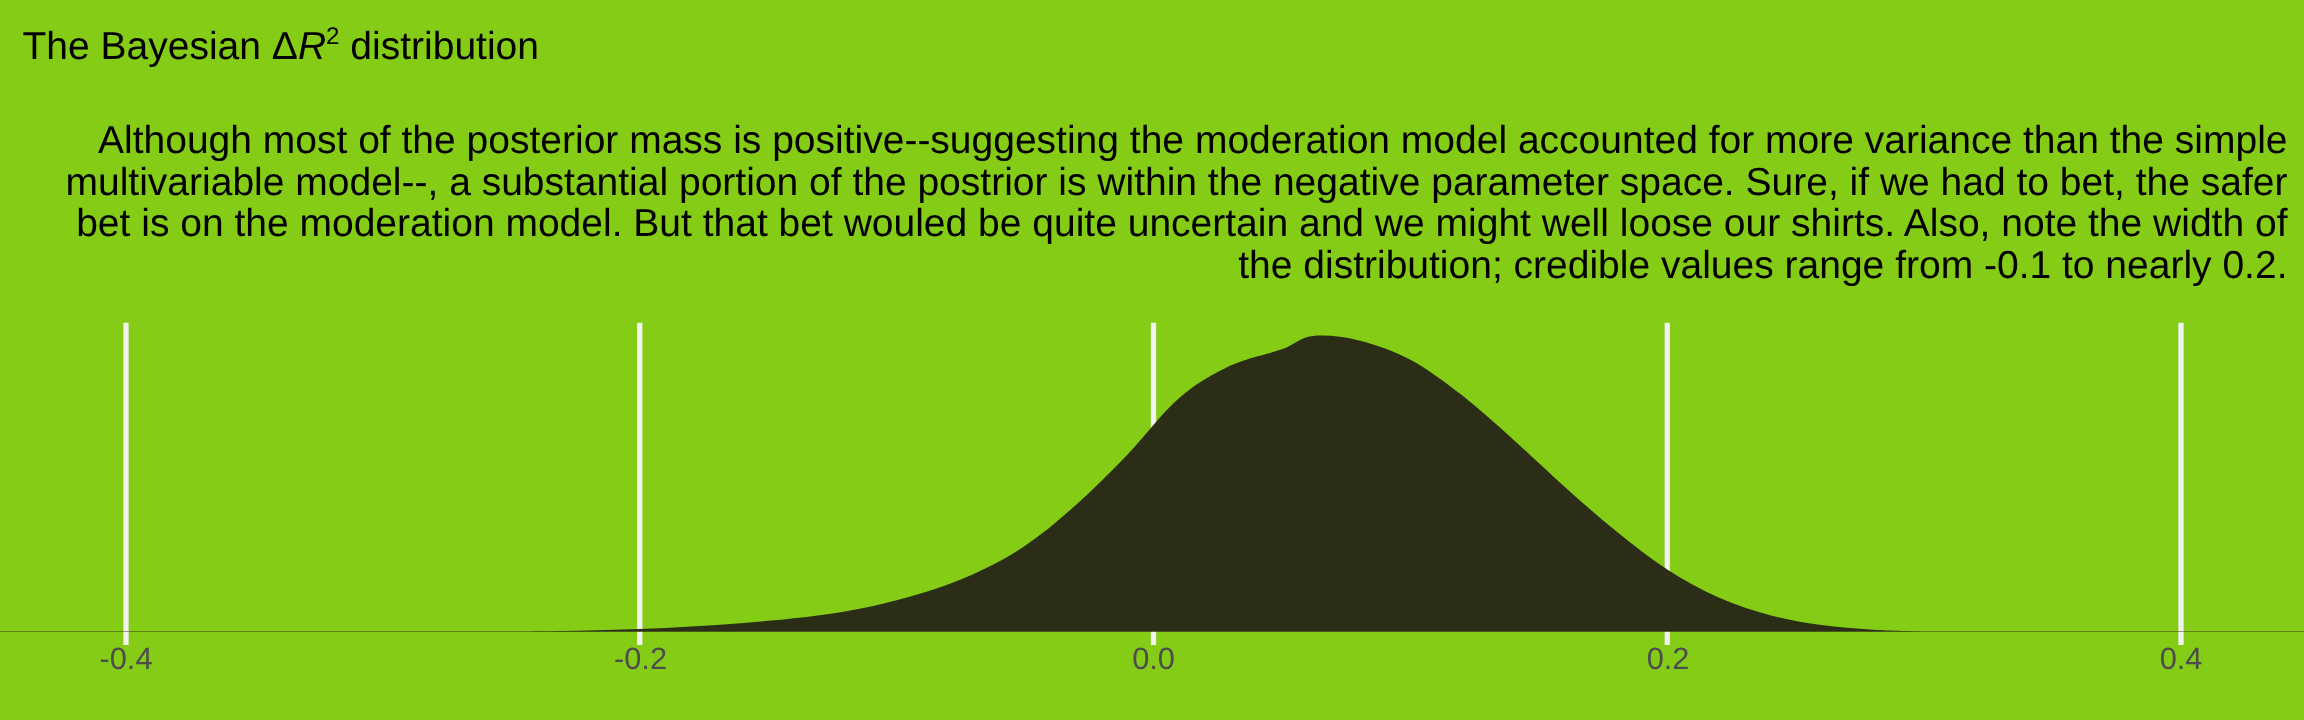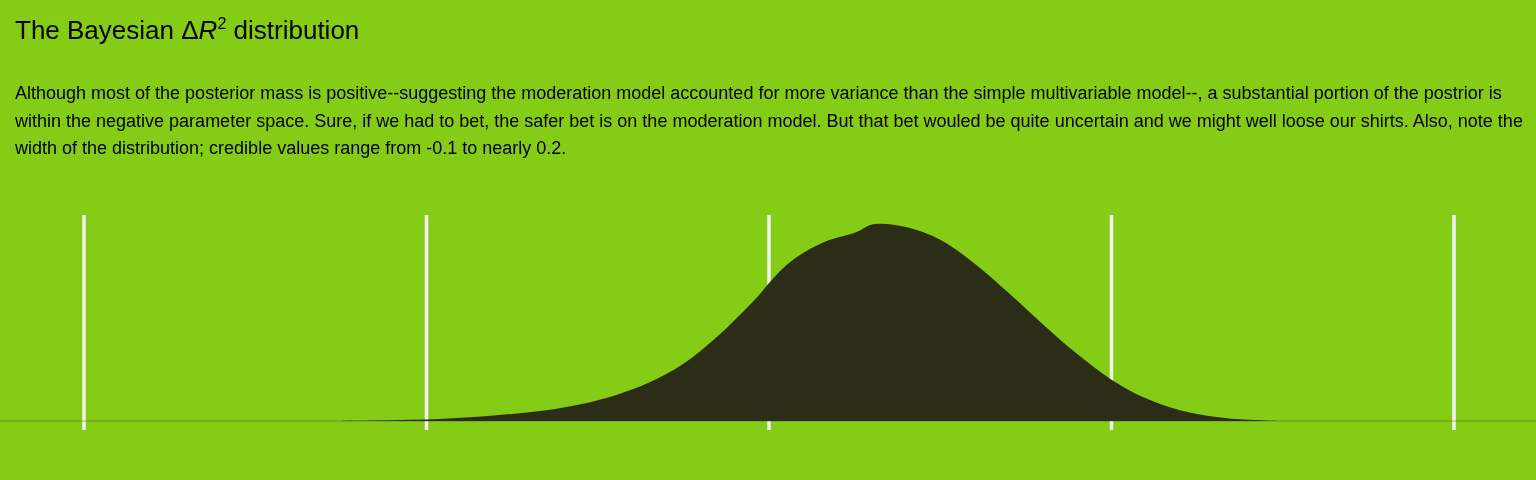--- a/index.html
+++ b/index.html
@@ -34,23 +34,24 @@
   .plot-title sup {
     font-size: 0.62em;
     vertical-align: super;
     line-height: 0;
   }
   .plot-subtitle {
     position: absolute;
     left: 15px;
     top: 80px;
     width: 1510px;
-    font-size: 18px;
+    font-size: 26px;
     line-height: 27.6px;
     color: #000000;
+    text-align: right;
   }
   .panel {
     position: absolute;
     left: 0;
     top: 215px;
     width: 1536px;
     height: 210px;
     overflow: visible;
   }
   .panel svg {
@@ -90,14 +91,21 @@
         <line x1="426.5" y1="0" x2="426.5" y2="215" stroke="#f2f2f2" stroke-width="3.5"></line>
         <line x1="769" y1="0" x2="769" y2="215" stroke="#f2f2f2" stroke-width="3.5"></line>
         <line x1="1111.5" y1="0" x2="1111.5" y2="215" stroke="#f2f2f2" stroke-width="3.5"></line>
         <line x1="1454" y1="0" x2="1454" y2="215" stroke="#f2f2f2" stroke-width="3.5"></line>
       </g>
       <path id="density-area" fill="#2b2d17" stroke="none" d="M 340.88 206.00 L 340.88 206.00 C 346.58 205.93, 363.71 205.80, 375.13 205.61 C 386.54 205.41, 397.96 205.15, 409.38 204.82 C 420.79 204.49, 432.21 204.16, 443.63 203.64 C 455.04 203.11, 466.46 202.45, 477.88 201.67 C 489.29 200.88, 500.71 199.99, 512.13 198.91 C 523.54 197.82, 534.96 196.77, 546.38 195.16 C 557.79 193.56, 569.21 191.72, 580.63 189.25 C 592.04 186.79, 603.46 184.00, 614.88 180.39 C 626.29 176.78, 637.71 172.84, 649.13 167.59 C 660.54 162.33, 671.96 156.59, 683.38 148.87 C 694.79 141.15, 706.21 131.47, 717.63 121.29 C 729.04 111.11, 740.46 99.62, 751.88 87.80 C 763.29 75.98, 774.71 60.22, 786.13 50.37 C 797.54 40.52, 808.96 34.12, 820.38 28.70 C 831.79 23.28, 845.49 21.15, 854.63 17.87 C 863.76 14.58, 866.61 9.98, 875.17 9.00 C 883.74 8.02, 895.15 9.33, 906.00 11.96 C 916.85 14.58, 928.83 18.69, 940.25 24.76 C 951.67 30.83, 963.08 39.53, 974.50 48.40 C 985.92 57.26, 997.33 67.77, 1008.75 77.95 C 1020.17 88.13, 1031.58 99.29, 1043.00 109.47 C 1054.42 119.65, 1065.83 129.83, 1077.25 139.02 C 1088.67 148.21, 1100.08 157.24, 1111.50 164.63 C 1122.92 172.02, 1134.33 178.26, 1145.75 183.34 C 1157.17 188.43, 1168.58 192.11, 1180.00 195.16 C 1191.42 198.22, 1202.83 200.06, 1214.25 201.67 C 1225.67 203.27, 1237.08 204.10, 1248.50 204.82 C 1259.92 205.54, 1277.04 205.80, 1282.75 206.00 L 1282.75 206.00 Z"></path>
       <line x1="0" y1="206" x2="1536" y2="206" stroke="#2b2d17" stroke-width="0.8" opacity="0.45"></line>
     </svg>
   </div>
 
+  <div class="axis-labels">
+    <span class="tick-label" style="left:84px">-0.4</span>
+    <span class="tick-label" style="left:427px">-0.2</span>
+    <span class="tick-label" style="left:769px">0.0</span>
+    <span class="tick-label" style="left:1112px">0.2</span>
+    <span class="tick-label" style="left:1454px">0.4</span>
+  </div>
 
 </div>
 
 </body></html>

